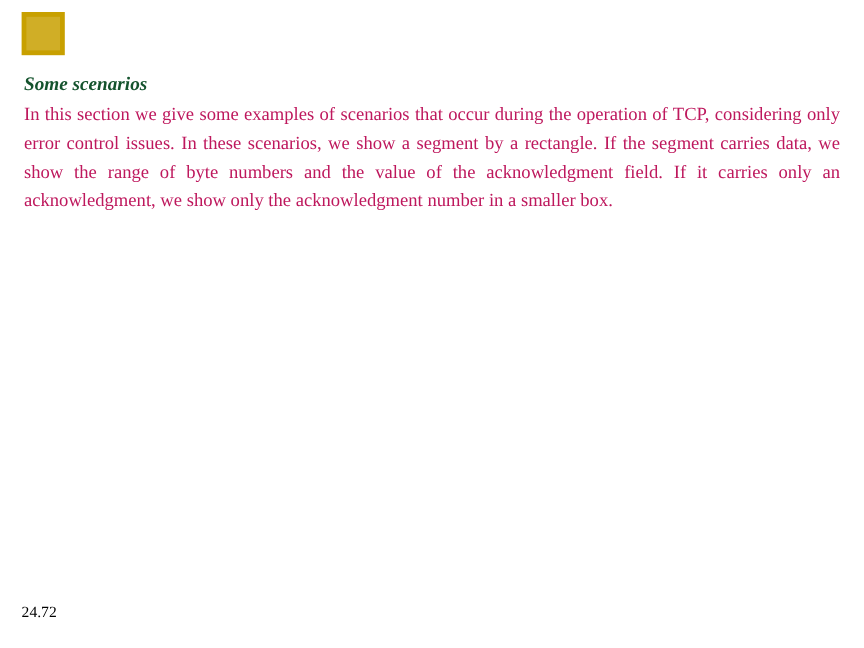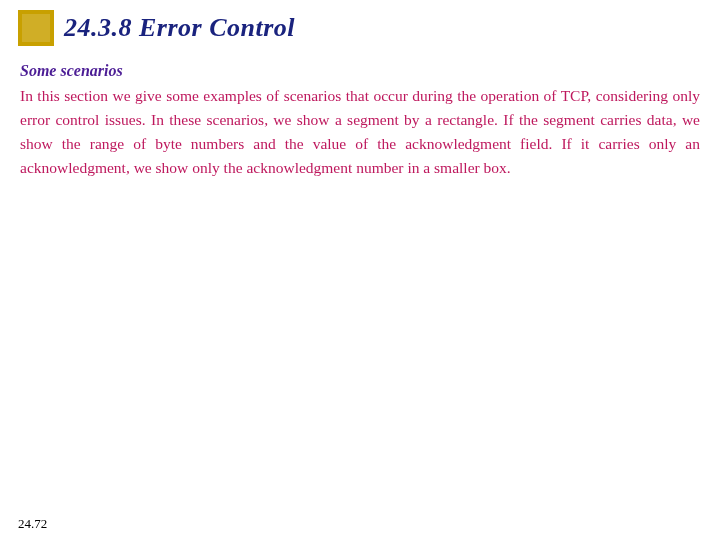--- a/index.html
+++ b/index.html
@@ -60,48 +60,47 @@
     }
 
     .content {
       padding: 10px 20px 10px 20px;
     }
 
     .section-title {
       font-size: 16px;
       font-style: italic;
       font-weight: bold;
-      color: #4c1d95;
+      color: #14532d;
       margin-bottom: 4px;
     }
 
     .body-text {
       font-size: 15.5px;
       color: #be185d;
       line-height: 1.55;
       text-align: justify;
     }
 
     .footer {
       position: absolute;
-      bottom: 8px;
+      bottom: 22px;
       left: 18px;
       font-size: 13px;
       color: #000000;
       font-family: 'Times New Roman', Times, serif;
     }
   </style>
 </head>
 <body>
 
 <div class="page-container">
 
   <div class="header">
     <div class="header-accent"></div>
-    <h1 class="header-title">24.3.8  Error Control</h1>
   </div>
 
   <div class="content">
     <div class="section-title">Some scenarios</div>
     <p class="body-text">In this section we give some examples of scenarios that occur during the operation of TCP, considering only error control issues. In these scenarios, we show a segment by a rectangle. If the segment carries data, we show the range of byte numbers and the value of the acknowledgment field. If it carries only an acknowledgment, we show only the acknowledgment number in a smaller box.</p>
   </div>
 
   <div class="footer">
     <span>24.72</span>
   </div>

